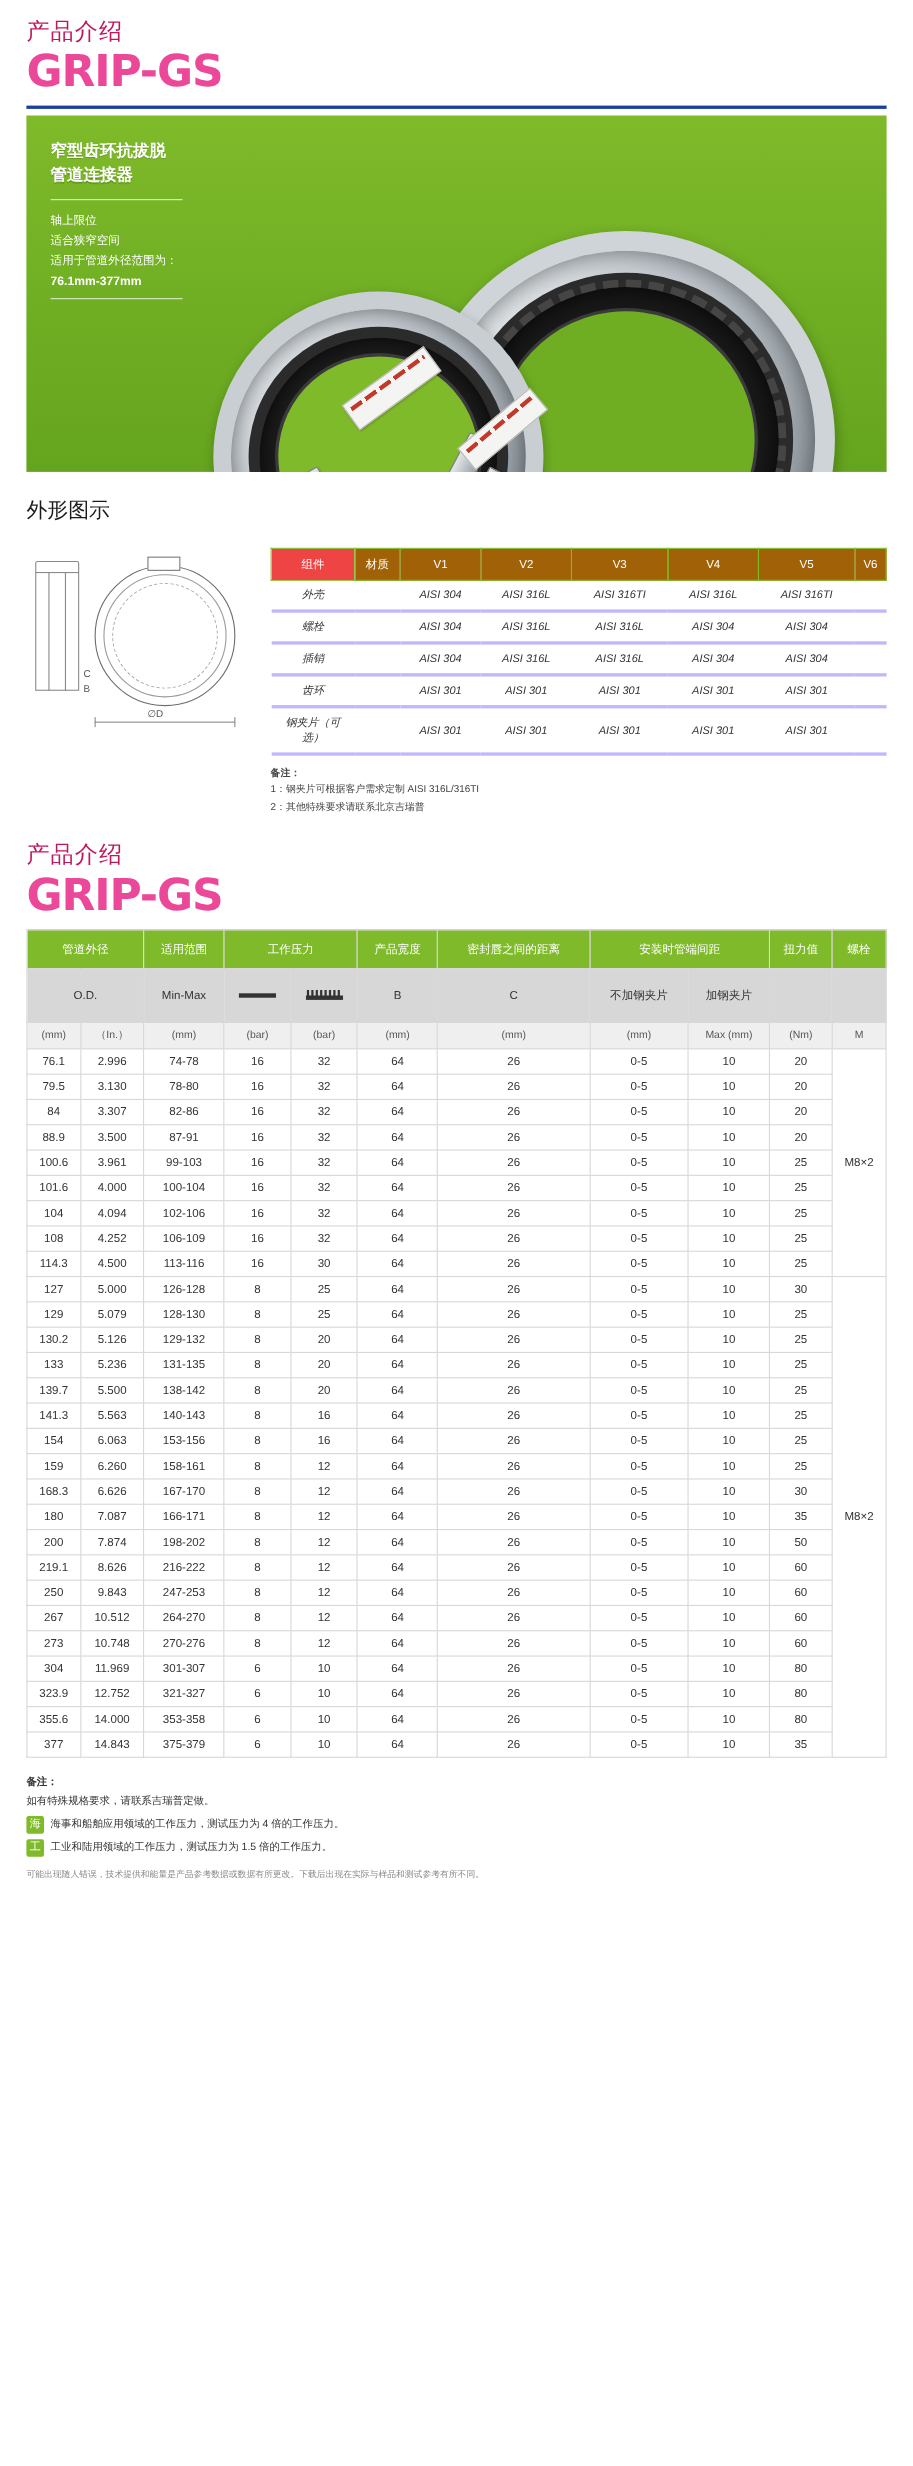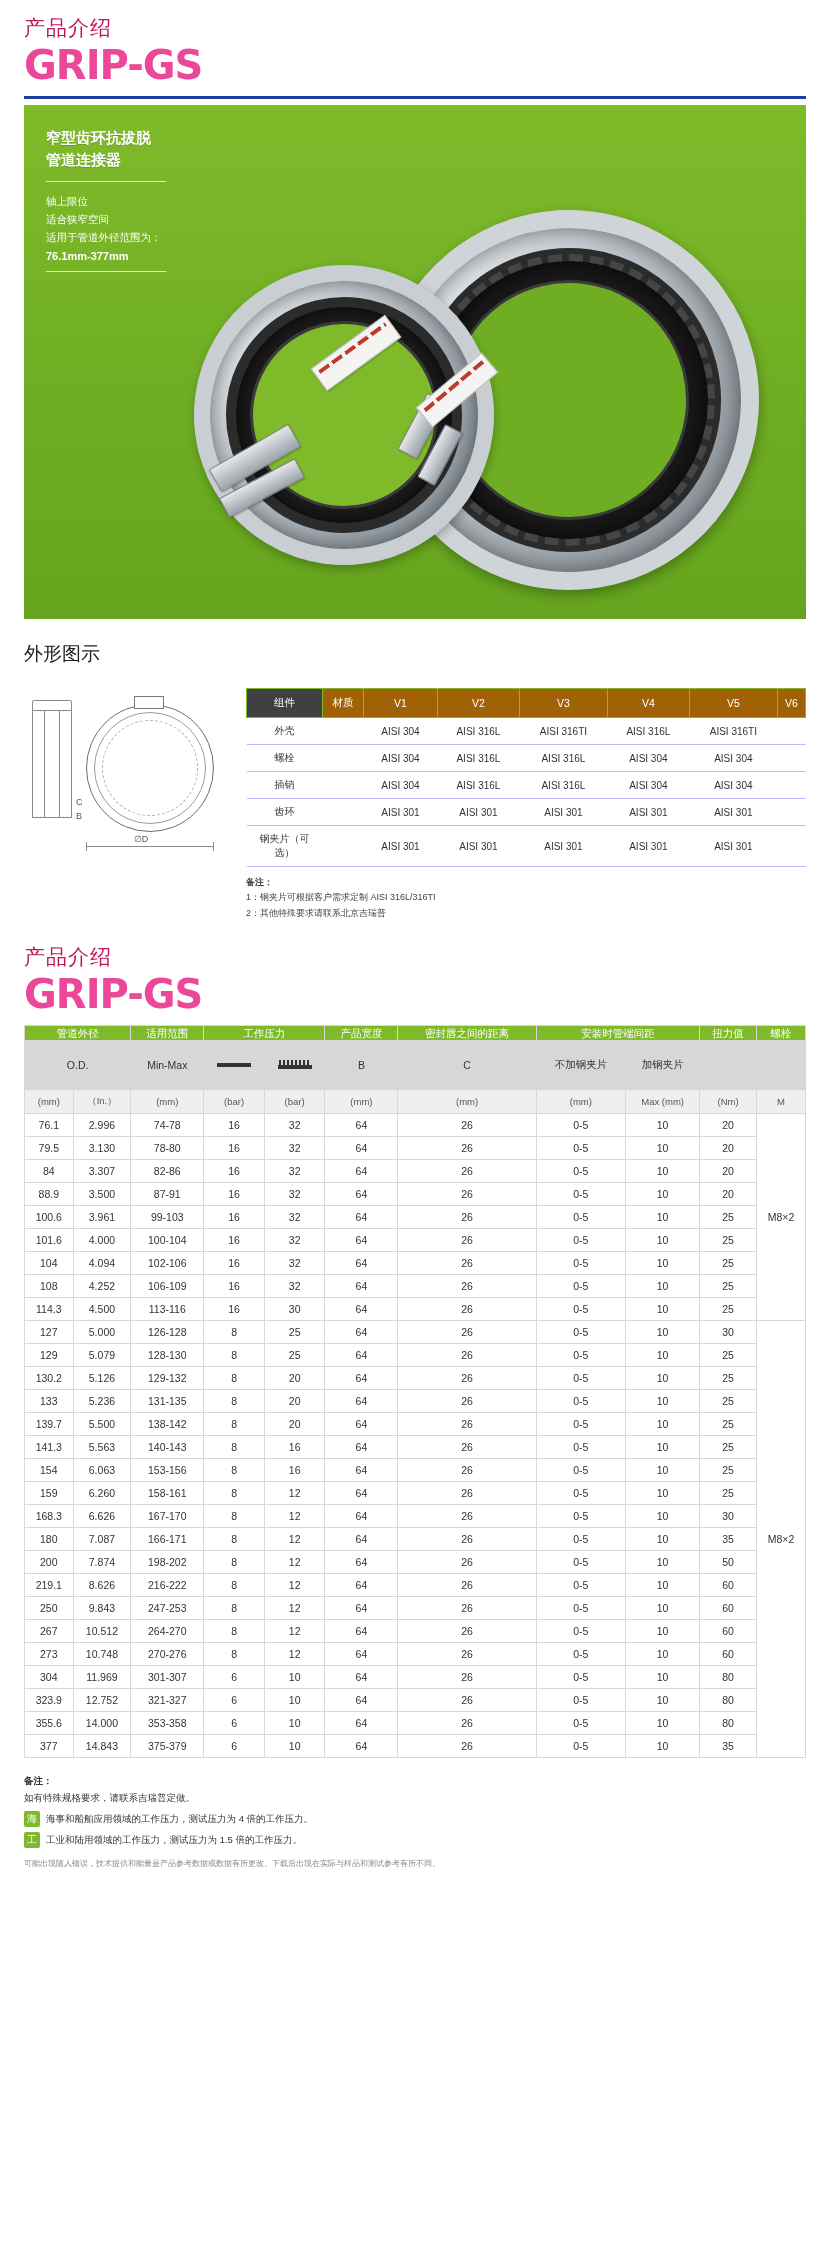--- a/index.html
+++ b/index.html
@@ -33,21 +33,21 @@
     background: #1b3fa0;
     width: 782px;
     margin: 6px 0 0 24px;
   }
 
   
   .hero {
     position: relative;
     margin: 6px 24px 0 24px;
     width: 782px;
-    height: 514px;
+    height: 324px;
     background: linear-gradient(180deg,#7fba2a 0%, #6fae23 55%, #65a41e 100%);
     overflow: hidden;
   }
   .hero-text { position: absolute; left: 22px; top: 22px; width: 250px; color: #fff; }
   .hero-h1 {
     font-size: 15px;
     font-weight: bold;
     line-height: 1.45;
     color: #ffffff;
     text-shadow: 0 1px 0 rgba(0,0,0,.15);
@@ -185,38 +185,38 @@
 
   
   .mat-wrap { flex: 1; }
   table { border-collapse: collapse; width: 100%; }
   .mat-table { font-size: 10px; }
   .mat-table th {
     background: #a16207; color: #fff; font-weight: normal; font-size: 10.5px;
     padding: 7px 2px; border: 1px solid #7fba2a; text-align: center;
   }
   .mat-table th.corner {
-    background: #404040; position: relative;
+    background: #ef4444; position: relative;
   }
   .mat-table td {
-    border-bottom: 1px solid #c4b5fd; padding: 6px 4px; text-align: center; color: #333;
+    border-bottom: 3px solid #c4b5fd; padding: 6px 4px; text-align: center; color: #333; font-style: italic;
   }
   .mat-table td.rowhdr { text-align: center; color: #333; width: 76px; }
   .mat-note { font-size: 9px; color: #444; line-height: 1.7; margin-top: 8px; }
   .mat-note b { font-weight: bold; }
 
   
   .intro2 { padding: 22px 0 0 24px; }
 
   
   .spec-wrap { margin: 10px 24px 0 24px; width: 782px; }
   .spec { font-size: 10.5px; border: 1px solid #cfcfcf; }
   .spec th, .spec td { border: 1px solid #d8d8d8; text-align: center; }
   .spec thead tr.h1 th {
-    background: #7fba2a; color: #fff; font-weight: normal; padding: 0 2px; font-size: 10.5px; line-height:1.35;
+    background: #7fba2a; color: #fff; font-weight: normal; padding: 10px 2px; font-size: 10.5px; line-height:1.35;
   }
   .spec thead tr.h2 th {
     background: #d7d7d7; color: #333; font-weight: normal; padding: 17px 2px; font-size: 10.5px;
   }
   .spec thead tr.h3 th {
     background: #efefef; color: #555; font-weight: normal; padding: 5px 2px; font-size: 9.5px;
   }
   .spec tbody td { padding: 5px 2px; color: #333; background: #fff; }
   .icon-cell svg { display:block; margin: 0 auto; }
 

